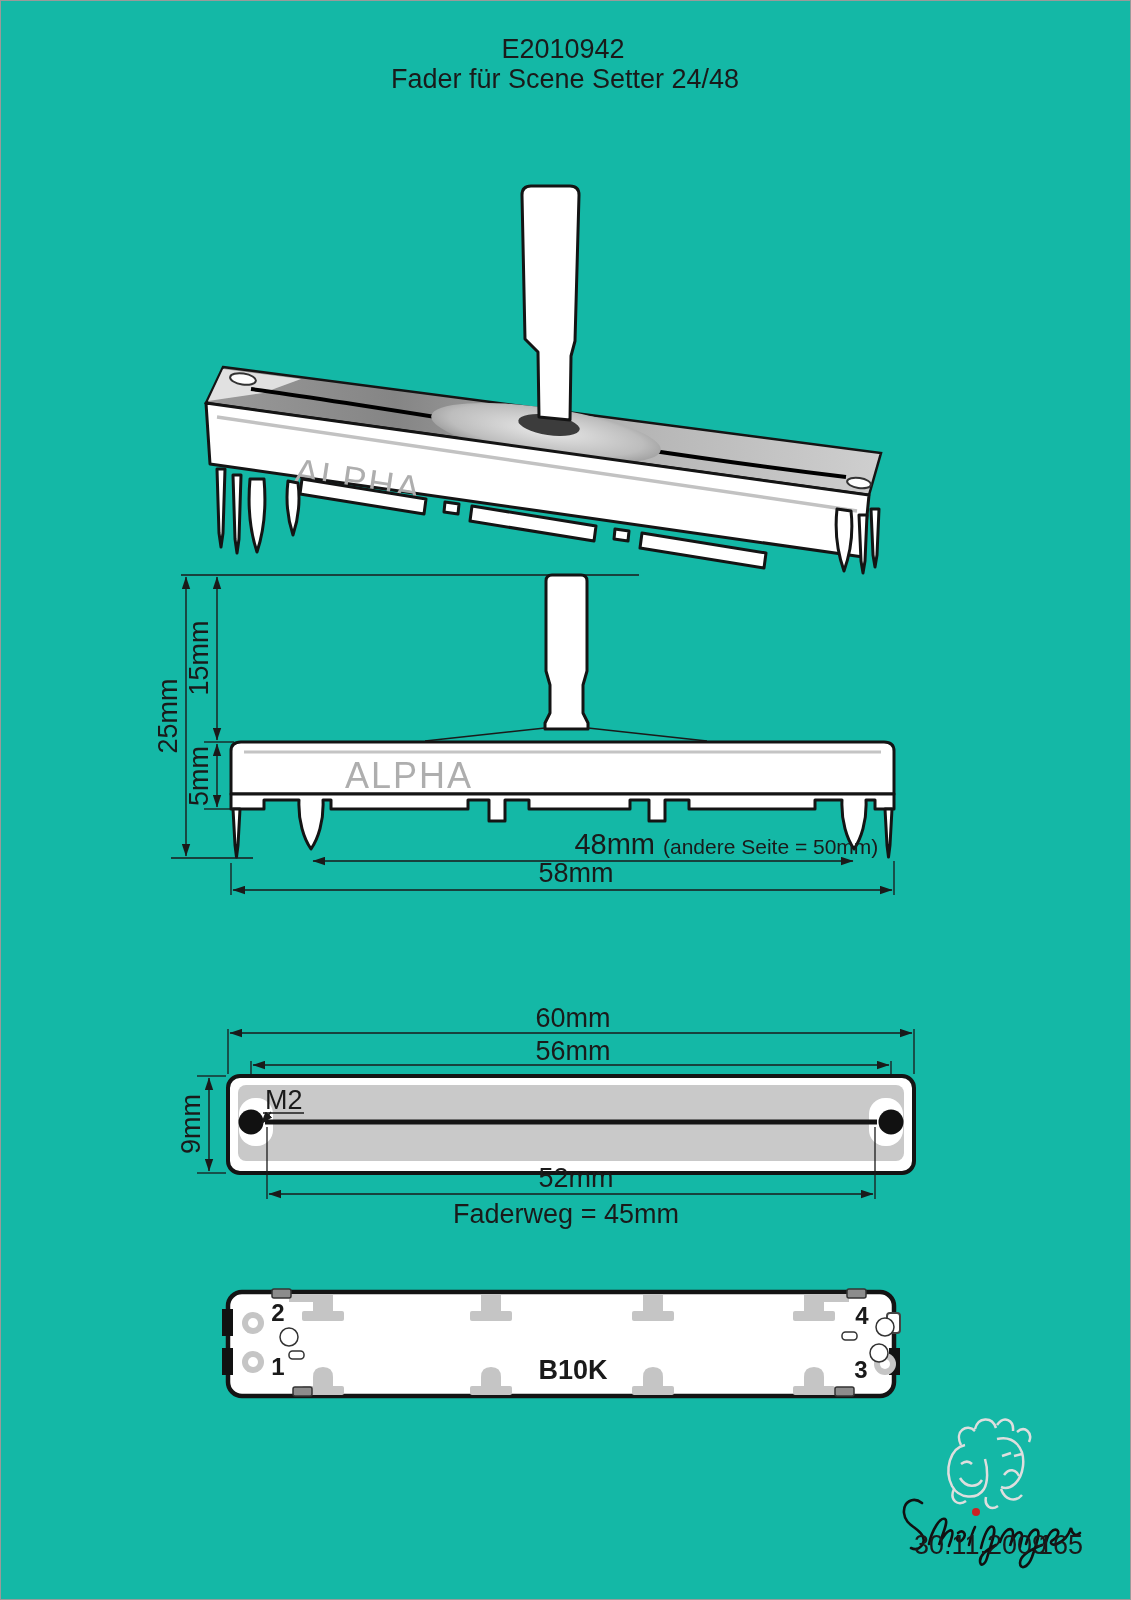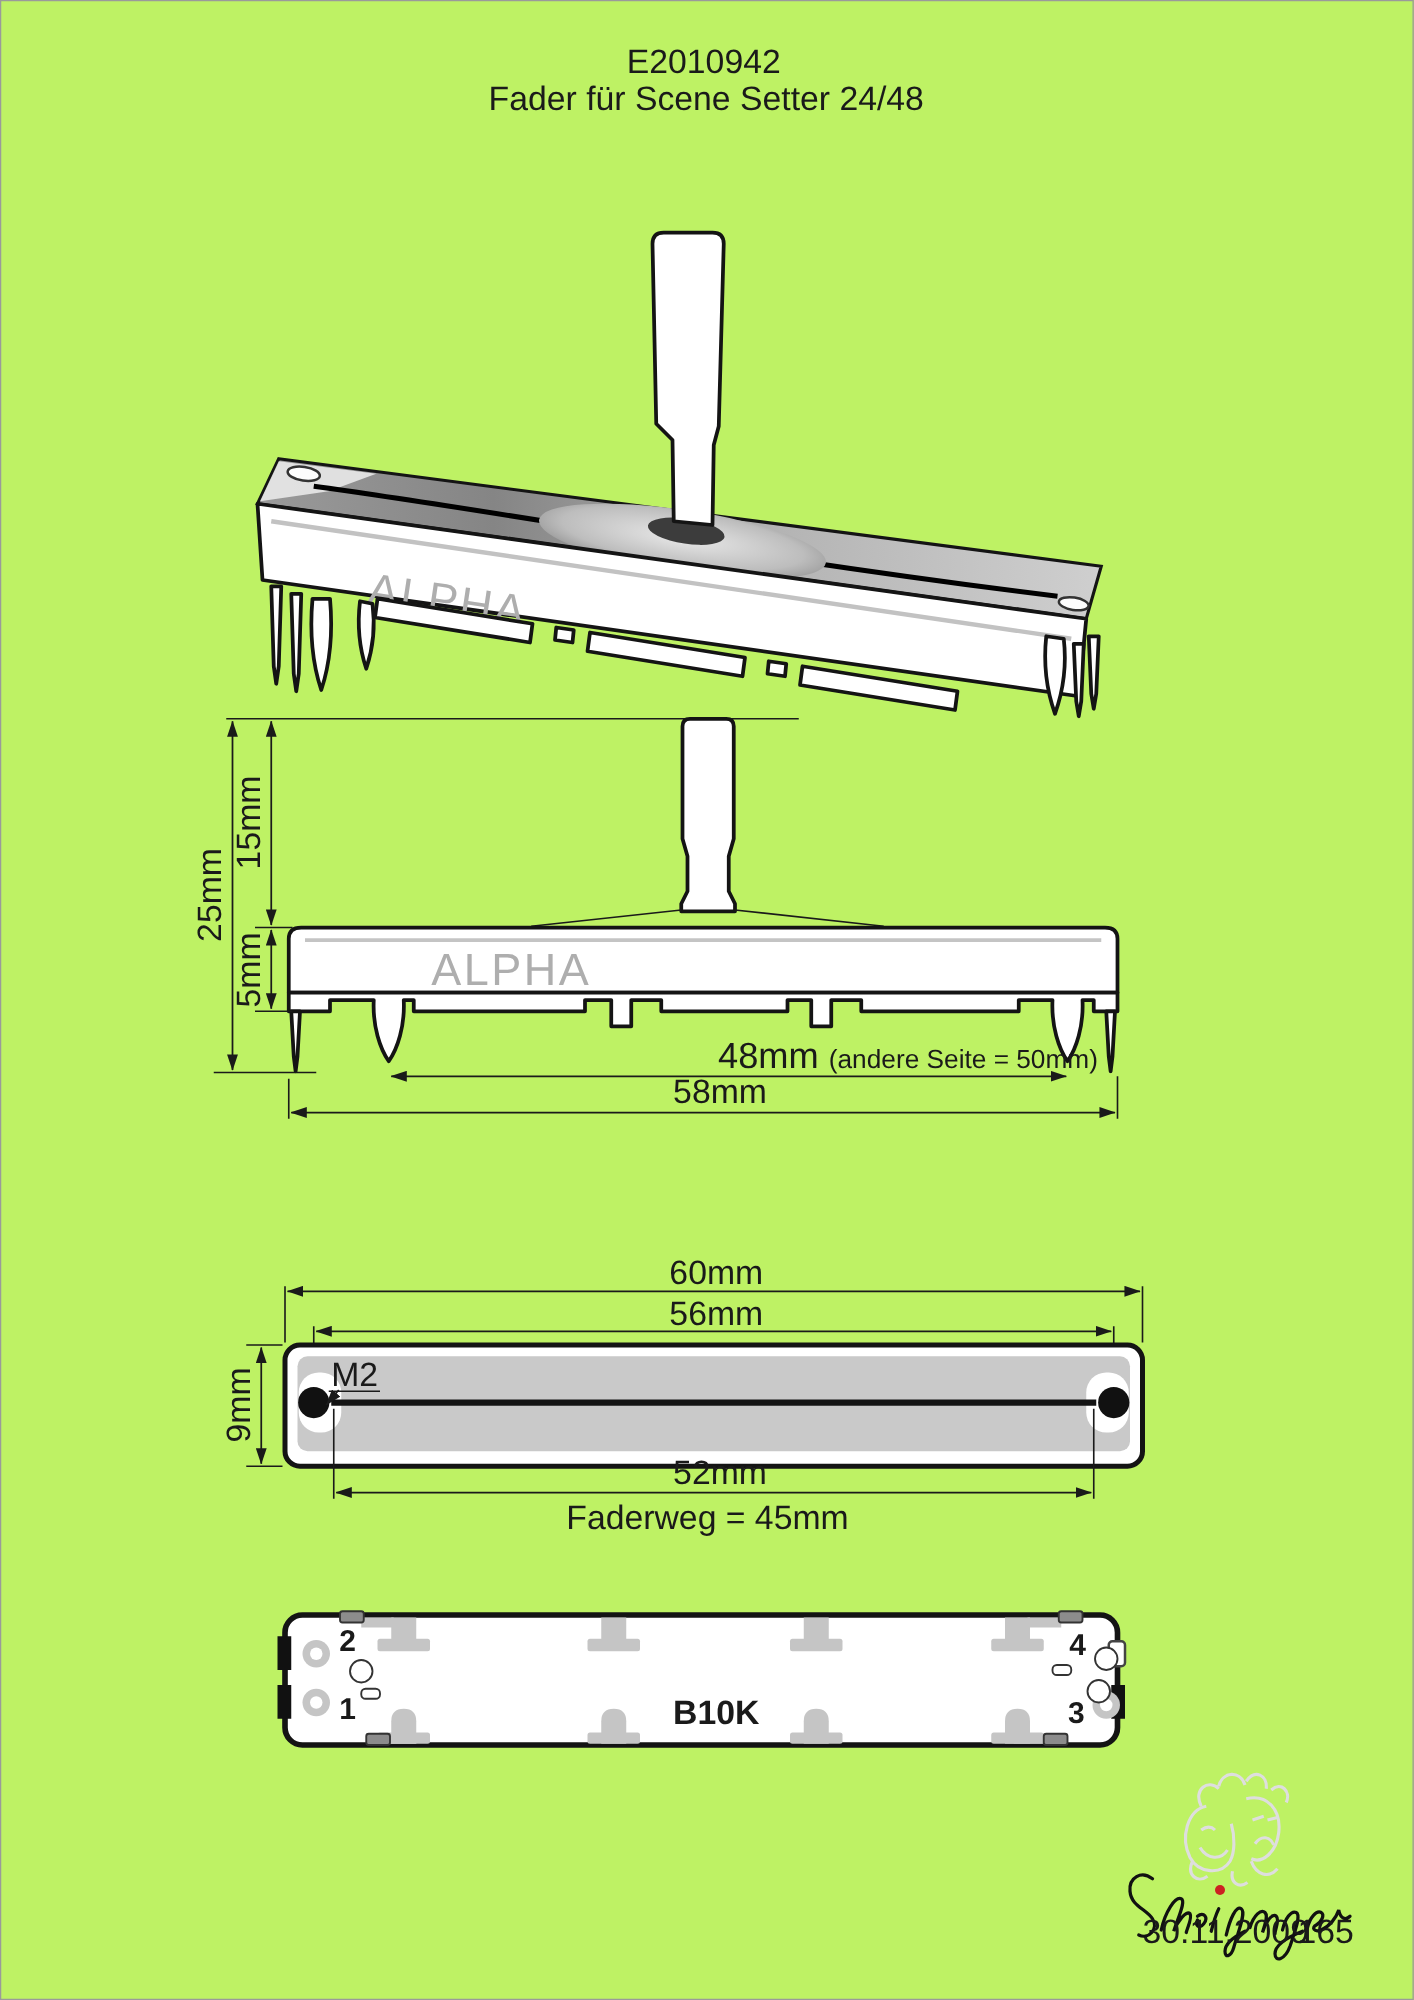--- a/index.html
+++ b/index.html
@@ -1,20 +1,20 @@
 <!DOCTYPE html>
 <html><head>
 <meta charset="utf-8">
 <style>
   html,body{margin:0;padding:0;background:#8a8a8a;}
   .page{
     position:relative;
     width:1129px;height:1598px;
     margin:0 auto;
-    background:#bef264;
+    background:#14b8a6;
     border:1px solid #9a9a9a;
     font-family:"Liberation Sans", sans-serif;
     overflow:hidden;
   }
   svg{display:block;}
   text{fill:#1a1a1a;}
   .dim-text{font-size:27px;}
   .dim-text-small{font-size:21px;}
   .dim-text-big{font-size:29px;}
   .title-text{font-size:27px;}

